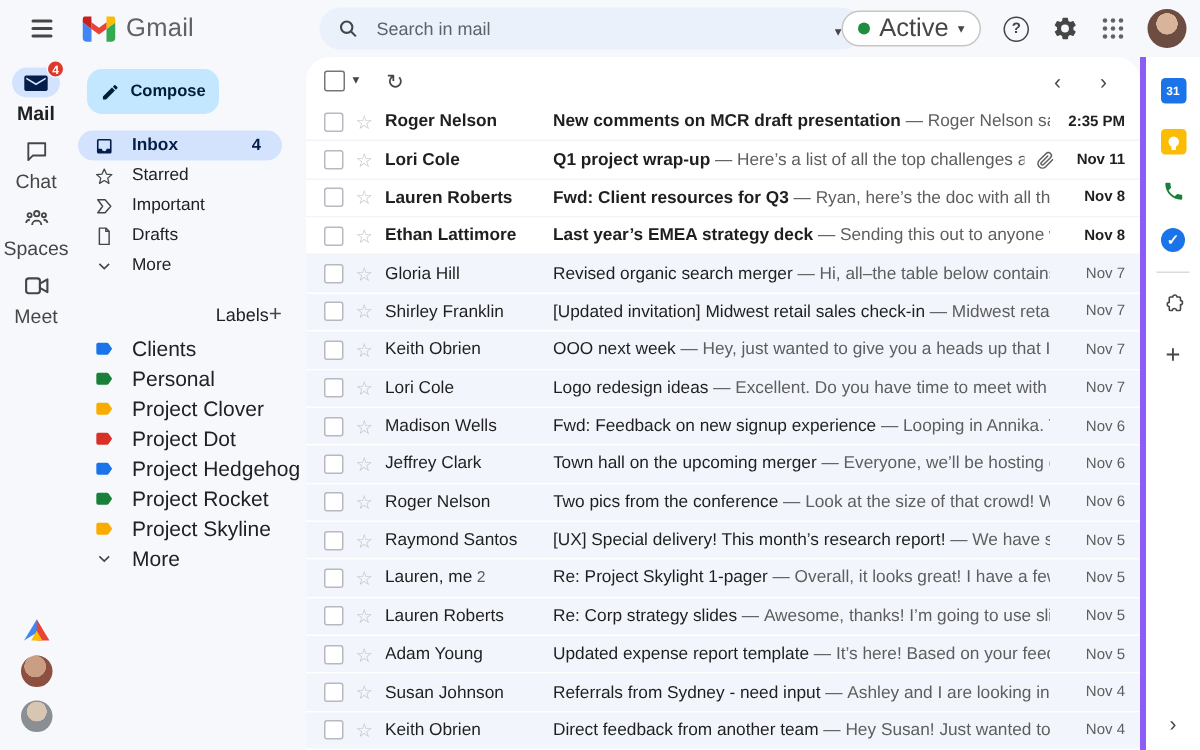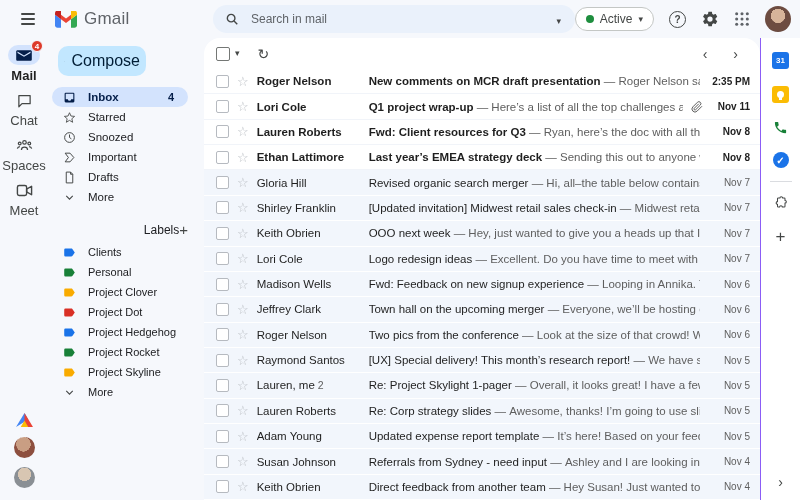--- a/index.html
+++ b/index.html
@@ -19,49 +19,49 @@
   .logo{display:flex;align-items:center;gap:7px;margin-left:14px}
   .logo-text{font-size:17px;color:#5f6368;letter-spacing:.2px}
   .searchbar{position:absolute;left:213px;top:5px;width:362px;height:28px;background:#eaf1fb;border-radius:14px;display:flex;align-items:center;padding:0 12px;box-sizing:border-box;gap:10px}
   .searchbar input{flex:1;border:none;background:transparent;outline:none;font-size:12px;color:#3c4043;font-family:"Liberation Sans",sans-serif}
   .searchbar input::placeholder{color:#5f6368}
   .caret{font-size:9px;color:#444746;line-height:1}
   .search-caret{border:none;background:transparent;cursor:pointer;padding:2px}
   .header-right{position:absolute;right:9px;top:0;height:38px;display:flex;align-items:center;gap:15px}
   .active-pill{display:flex;align-items:center;gap:6px;height:24px;padding:0 10px;background:#fff;border:1px solid #c4c7c5;border-radius:13px;cursor:pointer;font-family:inherit}
   .active-dot{width:8px;height:8px;border-radius:50%;background:#1e8e3e}
-  .active-label{font-size:12px;color:#444746}
+  .active-label{font-size:17px;color:#444746}
   .icon-btn{border:none;background:transparent;padding:0;cursor:pointer;display:flex;align-items:center;justify-content:center}
   .help-circle{width:15px;height:15px;border:1.5px solid #444746;border-radius:50%;font-size:10px;font-weight:bold;color:#444746;display:flex;align-items:center;justify-content:center}
   .avatar{width:26px;height:26px;border-radius:50%;background:radial-gradient(circle at 50% 38%,#d7b49a 0 34%,#6d4c41 35% 72%,#3e2723 100%);cursor:pointer}
 
   
   .rail{position:absolute;left:0;top:38px;width:48px;bottom:0;display:flex;flex-direction:column;align-items:center}
   .rail-item{display:flex;flex-direction:column;align-items:center;margin-top:7px;cursor:pointer;background:transparent;border:none;padding:0;font-family:inherit}
   .rail-pill{width:32px;height:20px;border-radius:10px;display:flex;align-items:center;justify-content:center;position:relative}
   .rail-item.active .rail-pill{background:#d3e3fd}
   .rail-label{font-size:13px;color:#444746;margin-top:3px}
   .rail-item.active .rail-label{font-weight:bold;color:#1f1f1f}
   .badge{position:absolute;top:-5px;right:-3px;min-width:12px;height:12px;border-radius:7px;background:#dd3a2a;color:#fff;font-size:8px;font-weight:bold;display:flex;align-items:center;justify-content:center;border:1px solid #f6f8fc;box-sizing:border-box}
   .rail-bottom{margin-top:auto;display:flex;flex-direction:column;align-items:center;gap:9px;margin-bottom:12px}
   .mini-avatar{width:21px;height:21px;border-radius:50%;cursor:pointer}
   .mini-avatar.a1{background:radial-gradient(circle at 45% 35%,#c99e83 0 40%,#8d4f3f 41% 100%)}
   .mini-avatar.a2{background:radial-gradient(circle at 50% 35%,#d8c6b2 0 38%,#8a8f94 39% 100%)}
 
   
   .sidebar{position:absolute;left:48px;top:38px;width:156px;bottom:0;overflow:hidden}
   .compose{margin:8px 0 0 10px;height:30px;width:88px;border:none;border-radius:10px;background:#c2e7ff;display:flex;align-items:center;justify-content:center;gap:7px;cursor:pointer;font-family:inherit}
-  .compose-label{font-size:16px;font-weight:normal;color:#001d35}
+  .compose-label{font-size:11px;font-weight:bold;color:#001d35}
   .folders{margin-top:11px}
   .folder{height:20px;display:flex;align-items:center;gap:12px;margin:0 16px 0 4px;padding-left:11px;border-radius:10px;font-size:11.5px;color:#202124;cursor:pointer;background:transparent;border:none;width:calc(100% - 20px);box-sizing:border-box;font-family:inherit}
   .folder.active{background:#d3e3fd;font-weight:bold;color:#041e49}
   .folder .count{margin-left:auto;margin-right:8px;font-size:11px;font-weight:bold;color:#041e49}
   .labels-head{margin:15px 16px 5px 16px;display:flex;align-items:center;justify-content:flex-end;font-size:12px;color:#202124}
   .labels-add{border:none;background:transparent;font-size:15px;color:#444746;cursor:pointer;line-height:1;padding:0}
-  .label-item{height:20px;display:flex;align-items:center;gap:12px;padding-left:15px;font-size:11px;color:#202124;cursor:pointer}
+  .label-item{height:20px;display:flex;align-items:center;gap:12px;padding-left:15px;font-size:14px;color:#202124;cursor:pointer}
 
   
   .list-card{position:absolute;left:204px;top:38px;right:40px;bottom:0;background:#fff;border-radius:16px 16px 0 0;display:flex;flex-direction:column;overflow:hidden}
   .toolbar{height:31px;flex:0 0 31px;display:flex;align-items:center;padding:0 12px;gap:3px}
   .cb{width:12px;height:12px;border:1.5px solid #747775;border-radius:2px;background:#fff;cursor:pointer}
   .toolbar .caret{cursor:pointer;margin-left:2px}
   .refresh{margin-left:15px;font-size:14px;color:#444746;border:none;background:transparent;cursor:pointer;padding:0;line-height:1}
   .pager{margin-left:auto;display:flex;align-items:center;gap:26px;margin-right:10px}
   .pager button{border:none;background:transparent;font-size:14px;color:#444746;cursor:pointer;padding:0;line-height:1}
   .rows{flex:1;display:flex;flex-direction:column}
@@ -73,21 +73,21 @@
   .row.unread .sender{font-weight:bold}
   .thread-count{font-size:10.5px;color:#5e5e5e}
   .content{flex:1;white-space:nowrap;overflow:hidden;color:#5e5e5e;min-width:0}
   .subject{color:#1f1f1f}
   .row.unread .subject{font-weight:bold}
   .meta{margin-left:auto;flex:0 0 auto;display:flex;align-items:center;gap:5px}
   .date{font-size:10px;color:#5e5e5e;min-width:42px;text-align:right;white-space:nowrap}
   .row.unread .date{color:#1f1f1f;font-weight:bold}
 
   
-  .side-panel{position:absolute;right:0;top:38px;width:40px;bottom:0;background:#fff;border-left:1px solid #8b5cf6;display:flex;flex-direction:column;align-items:center;padding-top:14px;box-sizing:border-box;gap:17px}
+  .side-panel{position:absolute;right:0;top:38px;width:40px;bottom:0;background:#fff;border-left:4px solid #8b5cf6;display:flex;flex-direction:column;align-items:center;padding-top:14px;box-sizing:border-box;gap:17px}
   .sp-btn{border:none;background:transparent;padding:0;cursor:pointer;display:flex;align-items:center;justify-content:center}
   .cal-icon{width:17px;height:17px;background:#1a73e8;border-radius:3px;color:#fff;font-size:8px;font-weight:bold;display:flex;align-items:center;justify-content:center}
   .keep-icon{width:17px;height:17px;background:#fbbc04;border-radius:3px;display:flex;align-items:center;justify-content:center}
   .keep-bulb{width:7px;height:7px;background:#fff;border-radius:50%;position:relative}
   .keep-bulb::after{content:"";position:absolute;left:2px;top:6px;width:3px;height:3px;background:#fff}
   .tasks-icon{width:16px;height:16px;background:#1a73e8;border-radius:50%;color:#fff;font-size:10px;font-weight:bold;display:flex;align-items:center;justify-content:center}
   .sp-divider{width:22px;height:1px;background:#dadce0;margin:-4px 0}
   .sp-plus{font-size:17px;color:#444746}
   .sp-bottom{margin-top:auto;margin-bottom:10px}
   .sp-chevron{font-size:14px;color:#444746}
@@ -223,27 +223,20 @@
       <span class="count">4</span>
     </button>
     <button class="folder">
       <svg width="13" height="13" viewBox="0 0 24 24" fill="none" stroke="#444746" stroke-width="1.6">
         <path d="M12 17.3L6.2 20.8l1.5-6.5L2.6 9.9l6.7-.6L12 3.2l2.7 6.1 6.7.6-5.1 4.4 1.5 6.5z" stroke-linejoin="round"></path>
       </svg>
       <span>Starred</span>
     </button>
     <button class="folder">
       <svg width="13" height="13" viewBox="0 0 24 24" fill="none" stroke="#444746" stroke-width="1.8">
-        <circle cx="12" cy="12" r="9"></circle>
-          <path d="M12 6.5V12l3.5 2.5"></path>
-      </svg>
-      <span>Snoozed</span>
-    </button>
-    <button class="folder">
-      <svg width="13" height="13" viewBox="0 0 24 24" fill="none" stroke="#444746" stroke-width="1.8">
         <path d="M4 4h9l7 8-7 8H4l6-8z" stroke-linejoin="round"></path>
       </svg>
       <span>Important</span>
     </button>
     <button class="folder">
       <svg width="13" height="13" viewBox="0 0 24 24" fill="none" stroke="#444746" stroke-width="1.8">
         <path d="M6 2h8l4 4v16H6z" stroke-linejoin="round"></path>
           <path d="M14 2v4h4"></path>
       </svg>
       <span>Drafts</span>

